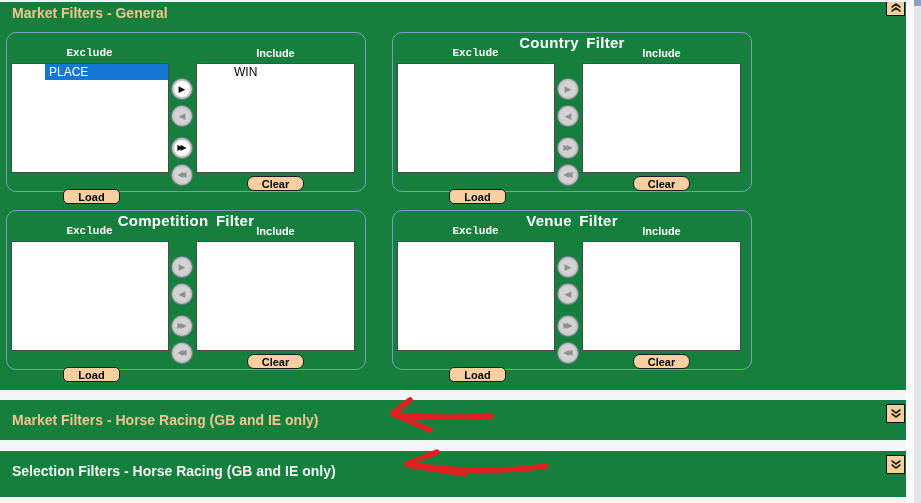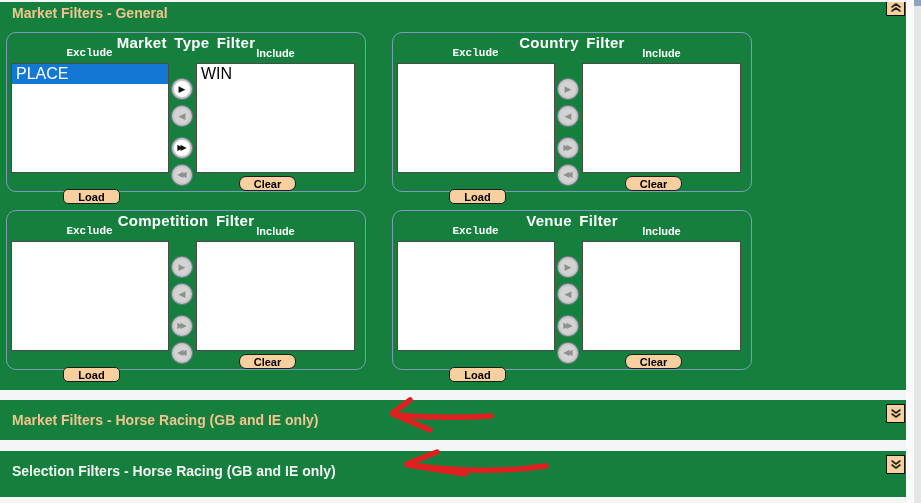--- a/index.html
+++ b/index.html
@@ -12,40 +12,40 @@
   .dark{background:#15803d;position:absolute;}
   
   #main{left:0;top:2px;width:906px;height:388px;overflow:hidden;}
   .page-title{position:absolute;left:12px;top:3px;color:#f2c48f;font-weight:bold;font-size:14px;}
   
   .panel{position:absolute;width:360px;height:160px;border:1px solid #7d9cbb;border-radius:10px;box-sizing:border-box;}
   .panel-title{position:absolute;left:0;top:1px;width:100%;text-align:center;color:#ffffff;font-weight:bold;font-size:15px;word-spacing:3px;letter-spacing:.3px;}
   .col-label{position:absolute;top:14px;color:#ffffff;font-weight:bold;font-size:11px;text-align:center;}
   .col-label.exc{left:4px;width:157px;font-family:Liberation Mono, monospace;}
   .col-label.inc{left:189px;width:159px;}
-  .listbox{position:absolute;top:30px;height:110px;background:#ffffff;border:1px solid #4a4a4a;box-sizing:border-box;overflow:hidden;font-size:16px;}
+  .listbox{position:absolute;top:30px;height:110px;background:#ffffff;border:1px solid #4a4a4a;box-sizing:border-box;overflow:hidden;font-size:12px;padding-left:33px;}
   .listbox.left{left:4px;width:158px;}
   .listbox.right{left:189px;width:159px;}
   .item{padding:1px 4px;color:#000;white-space:nowrap;}
   .item.selected{background:#1377d4;color:#ffffff;}
   
   .arrows{position:absolute;left:163px;top:30px;width:25px;height:126px;}
   .circle-btn{position:absolute;left:2px;width:20px;height:20px;border-radius:50%;
     border:2px solid #c6c6c6;box-sizing:border-box;padding:0;display:flex;align-items:center;justify-content:center;
     box-shadow:0 0 0 1px #6d7b87;cursor:pointer;}
   .circle-btn.on{background:#ffffff;color:#111111;}
   .circle-btn.off{background:#d3d3d3;color:#8f8f8f;}
   .tri{font-size:9px;line-height:1;pointer-events:none;}
   .tri.dbl{font-size:8px;letter-spacing:-3px;padding-right:3px;}
   
   .pill-btn{position:absolute;top:143px;width:57px;height:15px;background:#f8cf9e;border:1px solid #1d1d1d;
     border-radius:5px;color:#000;font-weight:bold;font-size:11px;line-height:12px;text-align:center;
     font-family:"Liberation Sans",sans-serif;padding:0;cursor:pointer;}
   .pill-btn.load{left:56px;margin-top:13px;}
-  .pill-btn.clear{left:232px;border-radius:7px;}
+  .pill-btn.clear{left:240px;border-radius:7px;}
   
   .bar{left:0;width:906px;text-align:center;}
   #bar1{top:400px;height:40px;}
   #bar2{top:451px;height:46px;}
   .bar-title{position:absolute;left:12px;font-weight:bold;font-size:14px;}
   #bar1 .bar-title{top:12px;color:#f2c48f;}
   #bar2 .bar-title{top:12px;color:#f2f2f2;}
   
   .chev-btn{position:absolute;width:19px;height:19px;background:#f8cf9e;border:1px solid #111;
     box-sizing:border-box;display:flex;align-items:center;justify-content:center;padding:0;cursor:pointer;}
@@ -64,21 +64,20 @@
 <div id="main" class="dark">
   <div class="page-title">Market Filters - General</div>
 
   <button id="top-chev" class="chev-btn">
     <svg width="12" height="12" viewBox="0 0 12 12">
         <path d="M2 10 L6 7 L10 10 M2 6 L6 3 L10 6" stroke="#222" stroke-width="1.6" fill="none" stroke-linecap="round" stroke-linejoin="round"></path>
       </svg>
   </button>
 
   <div class="panel" style="left:6px;top:30px">
-    <div class="panel-title">Market Type Filter</div>
     <div class="col-label exc">Exclude</div>
     <div class="col-label inc">Include</div>
     <div class="listbox left">
       <div class="item selected">PLACE</div>
     </div>
     <div class="listbox right">
       <div class="item">WIN</div>
     </div>
     <div class="arrows">
       <button class="circle-btn on" style="top:16px">

